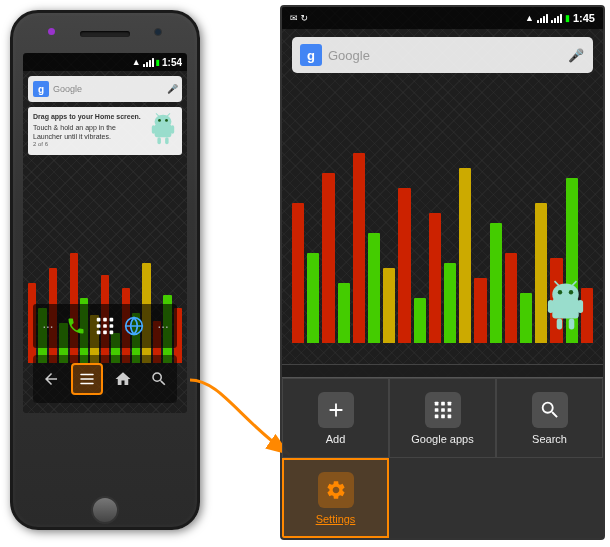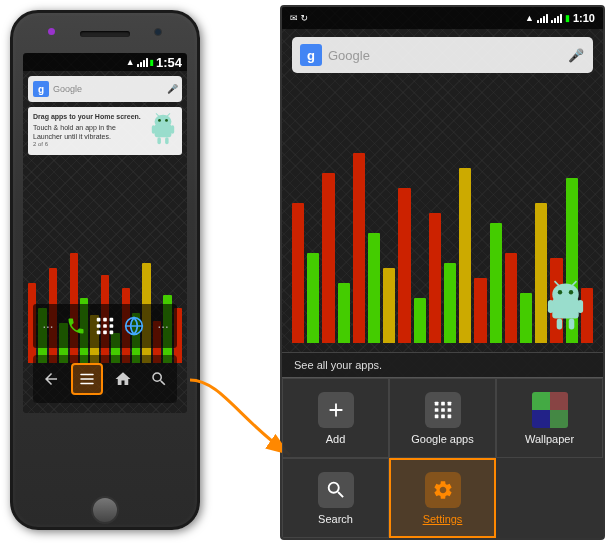--- a/index.html
+++ b/index.html
@@ -102,21 +102,21 @@
       padding: 0 5px;
       position: relative;
       z-index: 2;
     }
     .status-icons {
       display: flex;
       gap: 2px;
       align-items: center;
     }
     .status-time-left {
-      font-size: 13px;
+      font-size: 10px;
       color: #fff;
       font-weight: bold;
     }
     
     .search-widget-left {
       margin: 5px 5px;
       background: rgba(255,255,255,0.9);
       border-radius: 4px;
       height: 26px;
       display: flex;
@@ -628,21 +628,21 @@
         <span class="sbar" style="height:7px"></span>
         <span class="sbar" style="height:9px"></span>
       </div>
       <div class="icon-signal-bars">
         <span class="sbar" style="height:3px"></span>
         <span class="sbar" style="height:5px"></span>
         <span class="sbar" style="height:7px"></span>
         <span class="sbar" style="height:9px"></span>
       </div>
       <span style="font-size:9px;color:#0f0;">▮</span>
-      <span class="status-time-right">1:10</span>
+      <span class="status-time-right">1:45</span>
     </div>
   </div>
 
   <div class="search-widget-right">
     <div class="google-g-right">g</div>
     <span class="search-text-right">Google</span>
     <span class="mic-icon-right">🎤</span>
   </div>
 
   <div class="eq-bars-right">
@@ -678,21 +678,20 @@
       <rect x="23" y="36" width="5" height="10" rx="2.5" fill="#9dc"></rect>
       <circle cx="15" cy="12" r="2" fill="#1a5c1a"></circle>
       <circle cx="25" cy="12" r="2" fill="#1a5c1a"></circle>
       <line x1="14" y1="6" x2="10" y2="2" stroke="#9dc" stroke-width="1.5"></line>
       <line x1="26" y1="6" x2="30" y2="2" stroke="#9dc" stroke-width="1.5"></line>
     </svg>
   </div>
 
   <div class="context-overlay">
     <div class="see-all-bar">
-      <div class="see-all-text">See all your apps.</div>
     </div>
     <div class="menu-grid">
 
       <div class="menu-item">
         <div class="menu-icon-circle">
           <svg width="22" height="22" viewBox="0 0 24 24" fill="#fff">
               <path d="M19 13h-6v6h-2v-6H5v-2h6V5h2v6h6v2z"></path>
             </svg>
         </div>
         <span class="menu-item-label">Add</span>
@@ -708,33 +707,20 @@
             <rect x="10" y="10" width="4" height="4" rx="0.5"></rect>
             <rect x="17" y="10" width="4" height="4" rx="0.5"></rect>
             <rect x="3" y="17" width="4" height="4" rx="0.5"></rect>
             <rect x="10" y="17" width="4" height="4" rx="0.5"></rect>
             <rect x="17" y="17" width="4" height="4" rx="0.5"></rect>
           </svg>
         </div>
         <span class="menu-item-label">Google apps</span>
       </div>
 
-      <div class="menu-item">
-        <div class="wallpaper-thumb">
-          <div class="wallpaper-thumb-row">
-            <div class="wt-cell" style="background:#4a4;"></div>
-            <div class="wt-cell" style="background:#844;"></div>
-          </div>
-          <div class="wallpaper-thumb-row">
-            <div class="wt-cell" style="background:#228;"></div>
-            <div class="wt-cell" style="background:#484;"></div>
-          </div>
-        </div>
-        <span class="menu-item-label">Wallpaper</span>
-      </div>
 
       <div class="menu-item">
         <div class="menu-icon-circle">
           <svg width="22" height="22" viewBox="0 0 24 24" fill="#fff">
               <path d="M15.5 14h-.79l-.28-.27A6.471 6.471 0 0 0 16 9.5 6.5 6.5 0 1 0 9.5 16c1.61 0 3.09-.59 4.23-1.57l.27.28v.79l5 4.99L20.49 19l-4.99-5zm-6 0C7.01 14 5 11.99 5 9.5S7.01 5 9.5 5 14 7.01 14 9.5 11.99 14 9.5 14z"></path>
             </svg>
         </div>
         <span class="menu-item-label">Search</span>
       </div>
 

